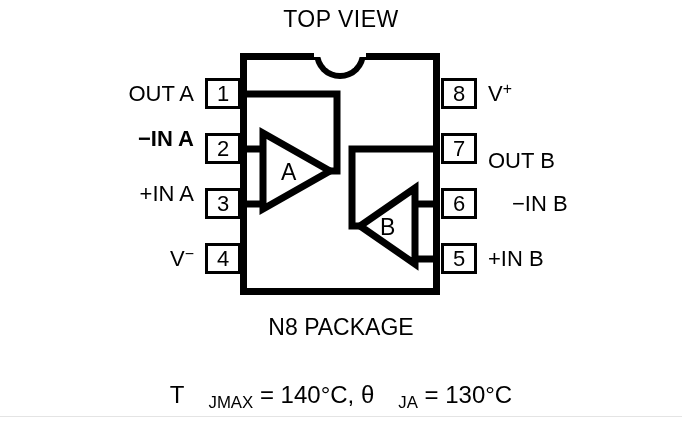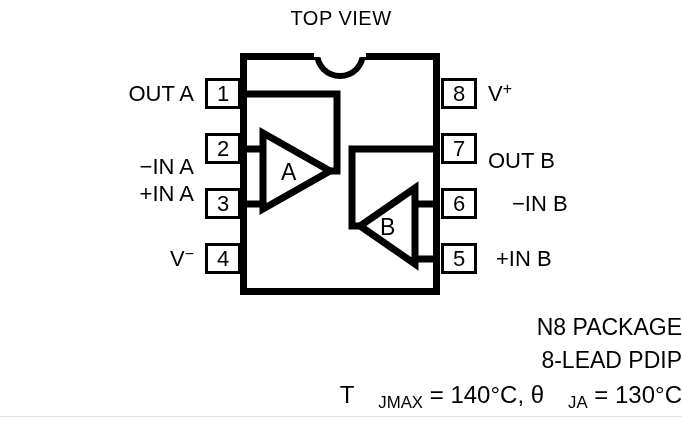--- a/index.html
+++ b/index.html
@@ -24,21 +24,21 @@
     height: 422px;
   }
 
   
   .view-title {
     position: absolute;
     left: 0;
     top: 8px;
     width: 682px;
     text-align: center;
-    font-size: 20px;
+    font-size: 23px;
     letter-spacing: 0.5px;
     line-height: 1;
     white-space: nowrap;
   }
 
   
   .package-body {
     position: absolute;
     left: 240px;
     top: 53px;
@@ -118,21 +118,21 @@
     width: 682px;
     height: 422px;
     pointer-events: none;
   }
 
   
   .caption {
     position: absolute;
     left: 0;
     width: 682px;
-    text-align: right;
+    text-align: center;
     white-space: nowrap;
     line-height: 1;
   }
   .caption-pkg   { top: 316px; font-size: 23px; }
   .caption-leads { top: 349px; font-size: 23px; }
   .caption-therm { top: 383px; font-size: 24px; }
   .caption-therm sub {
     font-size: 0.70em;
     vertical-align: -0.28em;
     line-height: 0;
@@ -176,39 +176,38 @@
 
     <line x1="437" y1="259" x2="412" y2="259" stroke="#000" stroke-width="7"></line>
 
     <polygon points="415,188 415,264 360,226" fill="#ffffff" stroke="#000" stroke-width="7" stroke-linejoin="miter"></polygon>
     <text x="380" y="235" font-family="Liberation Sans, sans-serif" font-size="23" fill="#000">B</text>
   </svg>
 
   <div class="pin-label left" style="top:78px;">OUT A</div>
   <div class="pin-box left" style="top:78px;">1</div>
 
-  <div class="pin-label left" style="top:151px;">−IN A</div>
+  <div class="pin-label left" style="top:123px;font-weight:bold;">−IN A</div>
   <div class="pin-box left" style="top:133px;">2</div>
 
   <div class="pin-label left" style="top:178px;">+IN A</div>
   <div class="pin-box left" style="top:188px;">3</div>
 
   <div class="pin-label left" style="top:243px;">V<sup>−</sup></div>
   <div class="pin-box left" style="top:243px;">4</div>
 
   <div class="pin-box right" style="top:78px;">8</div>
   <div class="pin-label right" style="top:78px;">V<sup>+</sup></div>
 
   <div class="pin-box right" style="top:133px;">7</div>
   <div class="pin-label right" style="top:133px;margin-top:12px;">OUT B</div>
 
   <div class="pin-box right" style="top:188px;">6</div>
   <div class="pin-label right" style="top:188px;margin-left:24px;">−IN B</div>
 
   <div class="pin-box right" style="top:243px;">5</div>
-  <div class="pin-label right" style="top:243px;margin-left:8px;">+IN B</div>
+  <div class="pin-label right" style="top:243px;">+IN B</div>
 
   <div class="caption caption-pkg">N8 PACKAGE</div>
-  <div class="caption caption-leads">8-LEAD PDIP</div>
   <div class="caption caption-therm">T<sub>JMAX</sub> = 140°C, θ<sub>JA</sub> = 130°C</div>
 
   <div class="bottom-rule"></div>
 </div>
 
 </body></html>

